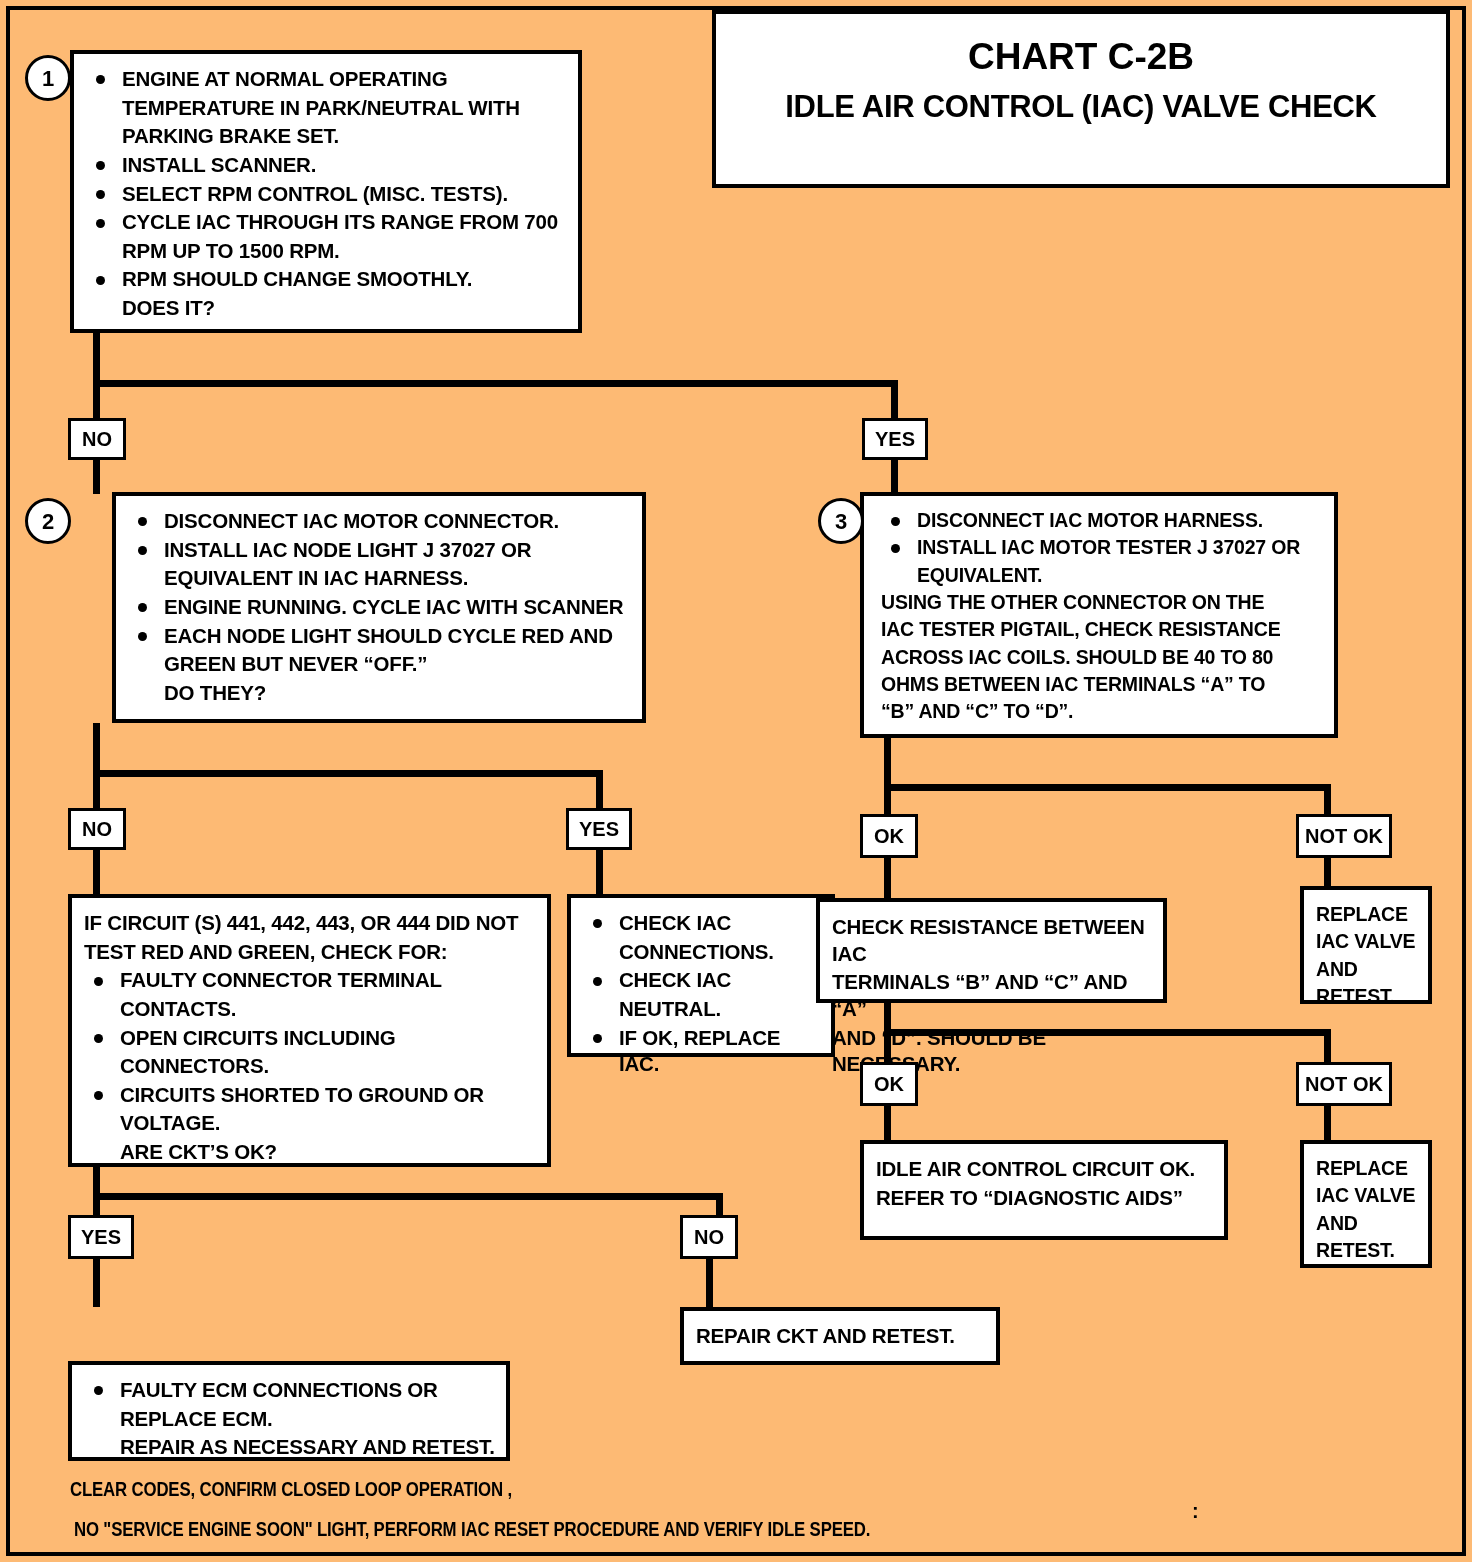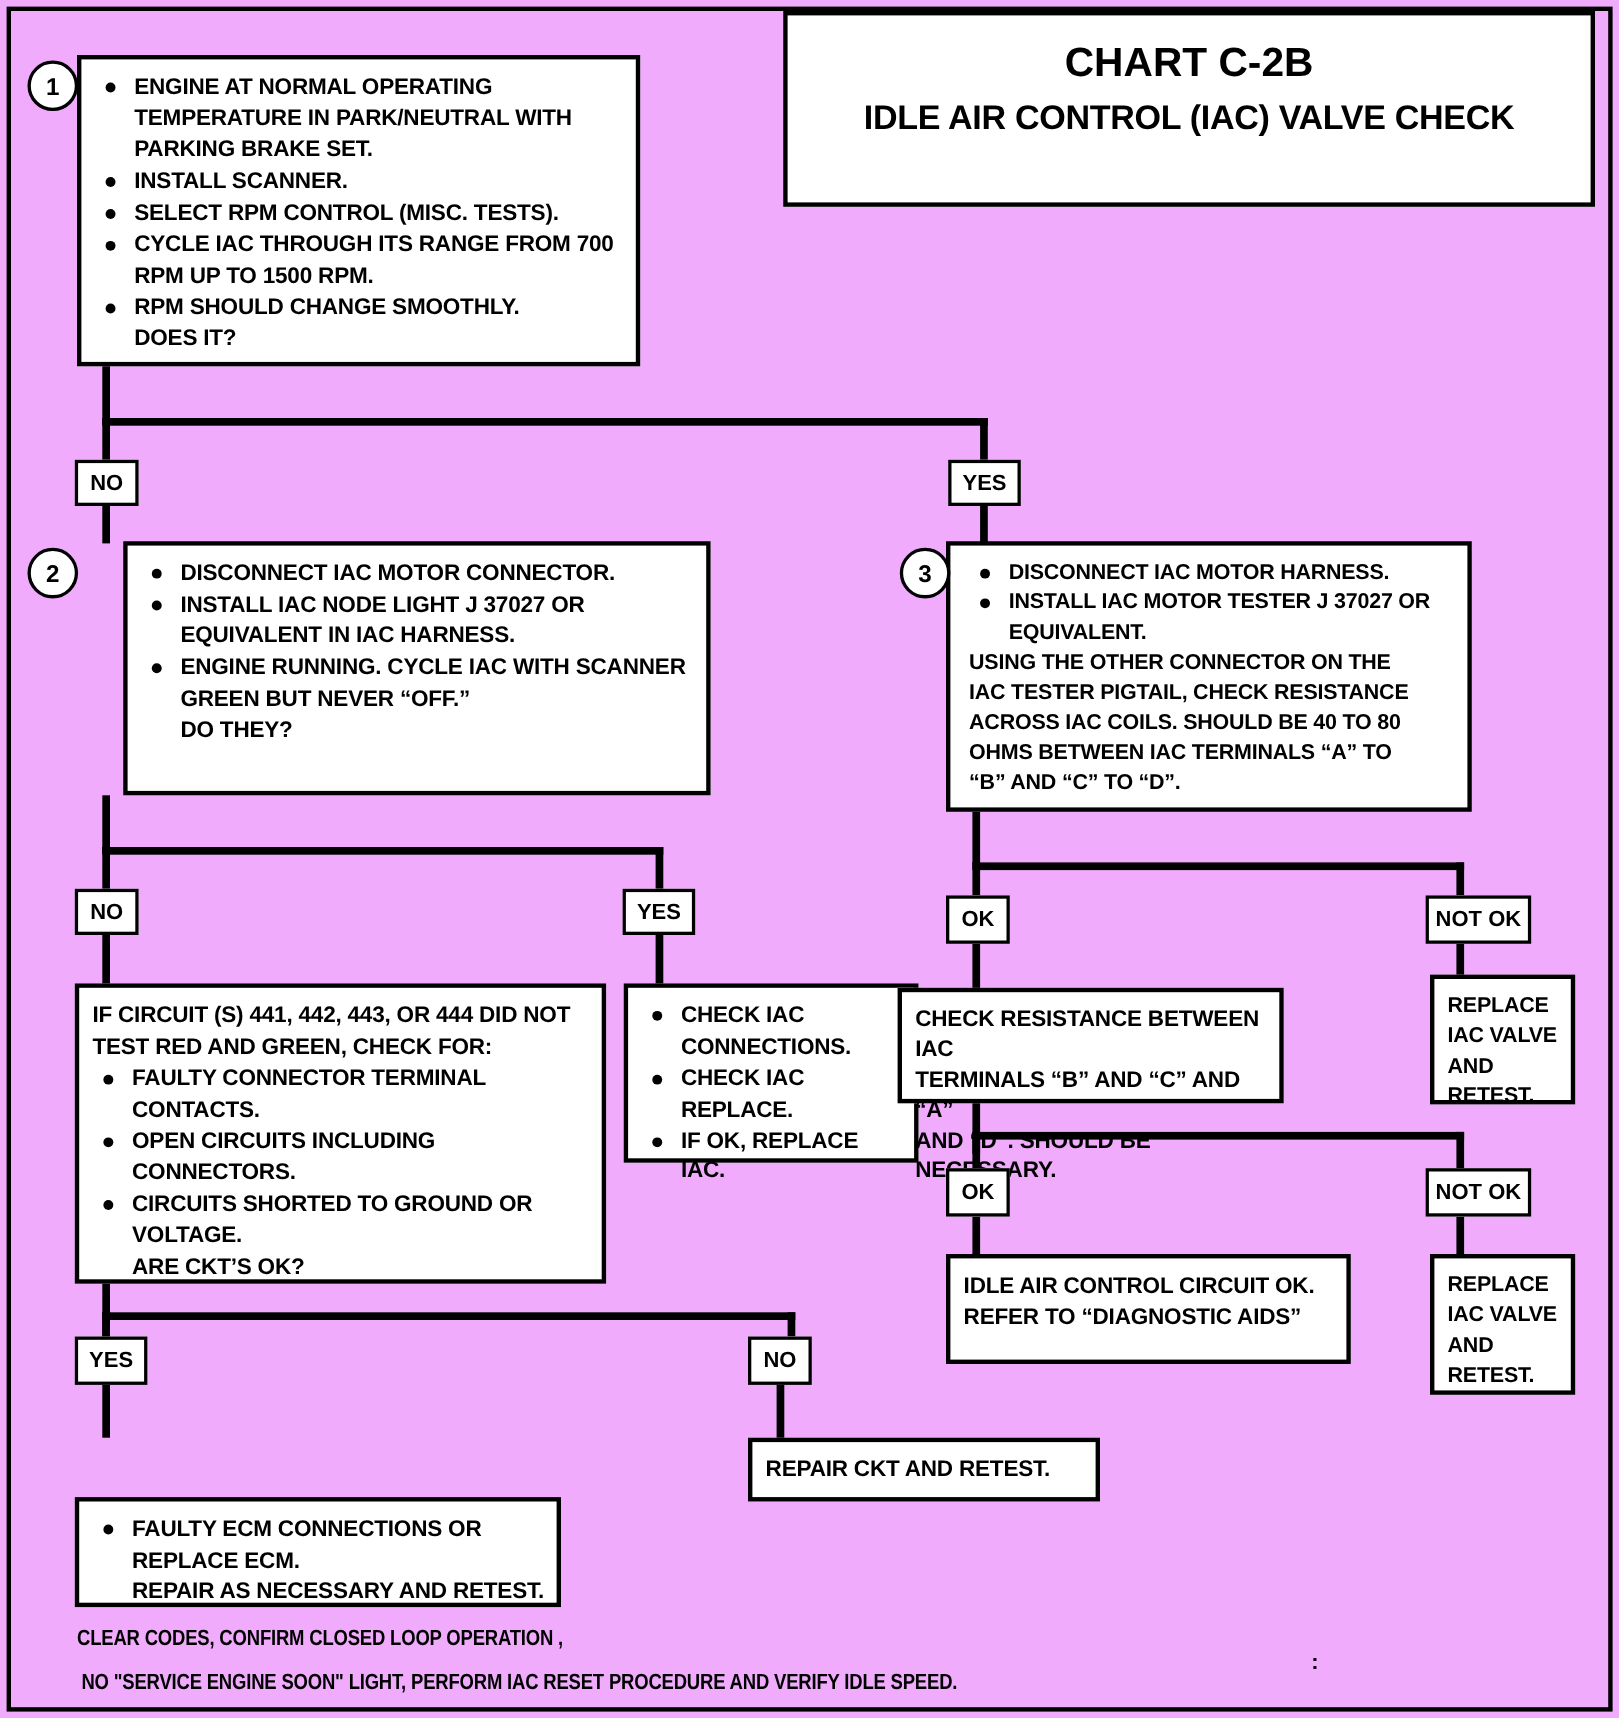--- a/index.html
+++ b/index.html
@@ -4,21 +4,21 @@
 <style>
   html,body{margin:0;padding:0;background:#ffffff;}
   body{
     font-family:"Liberation Sans","DejaVu Sans",sans-serif;
     -webkit-font-smoothing:none;
   }
   #page{
     position:relative;
     width:1472px;
     height:1562px;
-    background:#f0abfc;
+    background:#fdba74;
     box-sizing:border-box;
     overflow:hidden;
   }
   
   .page-frame{
     position:absolute;
     left:6px; top:6px;
     width:1460px; height:1550px;
     border:4px solid #000;
     box-sizing:border-box;
@@ -186,20 +186,21 @@
   <div class="ln" style="left:891px;top:460px;width:7px;height:34px;"></div>
 
   <div class="step-circle" style="left:25px;top:498px;">2</div>
 
   <div class="box thick boxpad" style="left:68px;top:492px;width:534px;height:231px;margin-left:44px;">
     <ul class="blist t20">
       <li class="bullet">DISCONNECT IAC MOTOR CONNECTOR.</li>
       <li class="bullet">INSTALL IAC NODE LIGHT J 37027 OR</li>
       <li class="nobullet">EQUIVALENT IN IAC HARNESS.</li>
       <li class="bullet">ENGINE RUNNING.  CYCLE IAC WITH SCANNER</li>
+      <li class="bullet">EACH NODE LIGHT SHOULD CYCLE RED AND</li>
       <li class="nobullet">GREEN BUT NEVER “OFF.”</li>
       <li class="nobullet">DO THEY?</li>
     </ul>
   </div>
 
   <div class="step-circle" style="left:818px;top:498px;">3</div>
 
   <div class="box thick boxpad" style="left:860px;top:492px;width:478px;height:246px;padding-left:17px;">
     <ul class="blist t19">
       <li class="bullet">DISCONNECT IAC MOTOR HARNESS.</li>
@@ -247,21 +248,21 @@
       <li class="nobullet">VOLTAGE.</li>
       <li class="nobullet">ARE CKT’S OK?</li>
     </ul>
   </div>
 
   <div class="box thick boxpad" style="left:567px;top:894px;width:268px;height:163px;">
     <ul class="blist t20">
       <li class="bullet">CHECK IAC</li>
       <li class="nobullet">CONNECTIONS.</li>
       <li class="bullet">CHECK IAC</li>
-      <li class="nobullet">REPLACE.</li>
+      <li class="nobullet">NEUTRAL.</li>
       <li class="bullet">IF OK, REPLACE IAC.</li>
     </ul>
   </div>
 
   <div class="box thick boxpad" style="left:816px;top:898px;width:351px;height:105px;">
     <ul class="blist t20">
       <li class="flush">CHECK RESISTANCE BETWEEN IAC</li>
       <li class="flush">TERMINALS “B” AND “C” AND “A”</li>
       <li class="flush">AND “D”.  SHOULD BE NECESSARY.</li>
     </ul>

